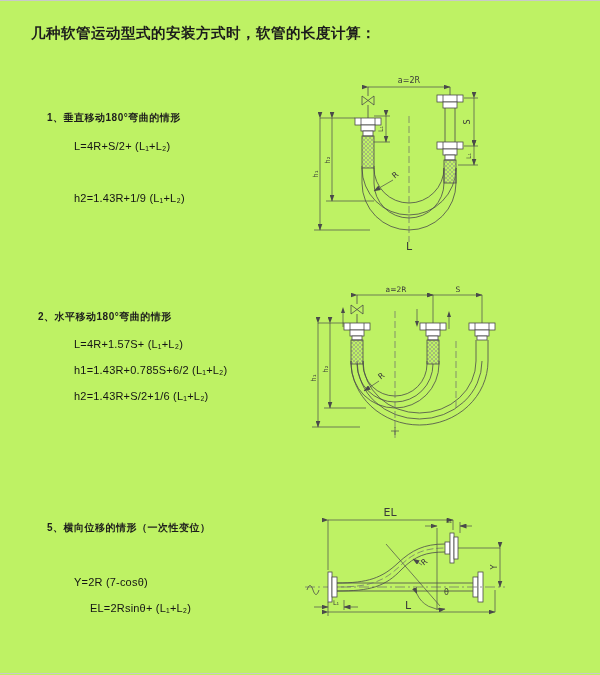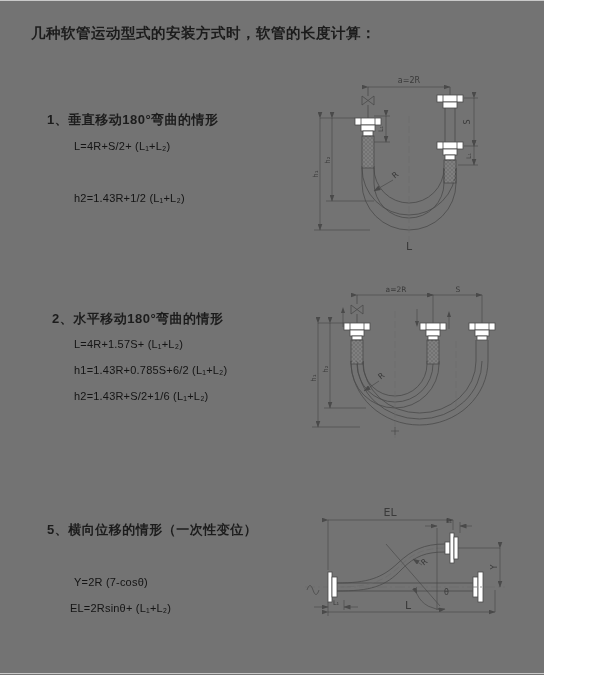--- a/index.html
+++ b/index.html
@@ -1,20 +1,20 @@
 <!DOCTYPE html>
 <html><head>
 <meta charset="utf-8">
 <style>
   html,body{margin:0;padding:0;background:#fff;}
-  #page{position:relative;width:544px;height:675px;background:#737373;overflow:hidden;
+  #page{position:relative;width:600px;height:675px;background:#bef264;overflow:hidden;
         font-family:"Liberation Sans","DejaVu Sans",sans-serif;}
   .edge{position:absolute;left:0;width:100%;height:1px;background:#c9c9c9;}
   .title{position:absolute;left:31px;top:24px;font-size:14.5px;font-weight:700;color:#1c1c1c;letter-spacing:.5px;}
-  .heading{position:absolute;font-size:13px;font-weight:700;color:#1c1c1c;letter-spacing:.5px;}
+  .heading{position:absolute;font-size:10px;font-weight:700;color:#1c1c1c;letter-spacing:.5px;}
   .formula{position:absolute;font-size:11px;font-weight:400;color:#141414;letter-spacing:.2px;}
   svg{position:absolute;}
   svg text{font-family:"DejaVu Sans","Liberation Sans",sans-serif;fill:#3a3a3a;}
   .dln{stroke:#4a4a4a;stroke-width:.8;fill:none;}
   .dim{stroke:#4a4a4a;stroke-width:.7;fill:none;}
   .dash{stroke:#6a6a6a;stroke-width:.7;fill:none;stroke-dasharray:7 3;}
   .dashdot{stroke:#6a6a6a;stroke-width:.7;fill:none;stroke-dasharray:10 3 2 3;}
   .part{stroke:#4a4a4a;stroke-width:.8;fill:#fff;}
   .braid{stroke:#4a4a4a;stroke-width:.8;}
 </style>
@@ -22,30 +22,30 @@
 <body>
 
 <div id="page">
   <div class="edge" style="top:0"></div>
   <div class="edge" style="top:673px"></div>
 
   <div class="title">几种软管运动型式的安装方式时，软管的长度计算：</div>
 
   <div class="heading" style="left:47px;top:111px">1、垂直移动180°弯曲的情形</div>
   <div class="formula" style="left:74px;top:140px">L=4R+S/2+ (L₁+L₂)</div>
-  <div class="formula" style="left:74px;top:192px">h2=1.43R+1/2 (L₁+L₂)</div>
-
-  <div class="heading" style="left:52px;top:310px">2、水平移动180°弯曲的情形</div>
+  <div class="formula" style="left:74px;top:192px">h2=1.43R+1/9 (L₁+L₂)</div>
+
+  <div class="heading" style="left:38px;top:310px">2、水平移动180°弯曲的情形</div>
   <div class="formula" style="left:74px;top:338px">L=4R+1.57S+ (L₁+L₂)</div>
   <div class="formula" style="left:74px;top:364px">h1=1.43R+0.785S+6/2 (L₁+L₂)</div>
   <div class="formula" style="left:74px;top:390px">h2=1.43R+S/2+1/6 (L₁+L₂)</div>
 
   <div class="heading" style="left:47px;top:521px">5、横向位移的情形（一次性变位）</div>
   <div class="formula" style="left:74px;top:576px">Y=2R (7-cosθ)</div>
-  <div class="formula" style="left:70px;top:602px">EL=2Rsinθ+ (L₁+L₂)</div>
+  <div class="formula" style="left:90px;top:602px">EL=2Rsinθ+ (L₁+L₂)</div>
 
   <svg style="left:310px;top:70px" width="290" height="190" viewBox="0 0 290 190">
     <defs>
       <marker id="a1" markerUnits="userSpaceOnUse" markerWidth="7" markerHeight="5" refX="6.5" refY="2.5" orient="auto">
         <path d="M0,0 L7,2.5 L0,5 z" fill="#4a4a4a"></path>
       </marker>
       <pattern id="br1" patternUnits="userSpaceOnUse" width="4" height="4">
         <path d="M0,4 L4,0 M0,0 L4,4" stroke="#8a8a8a" stroke-width="0.5"></path>
       </pattern>
     </defs>

